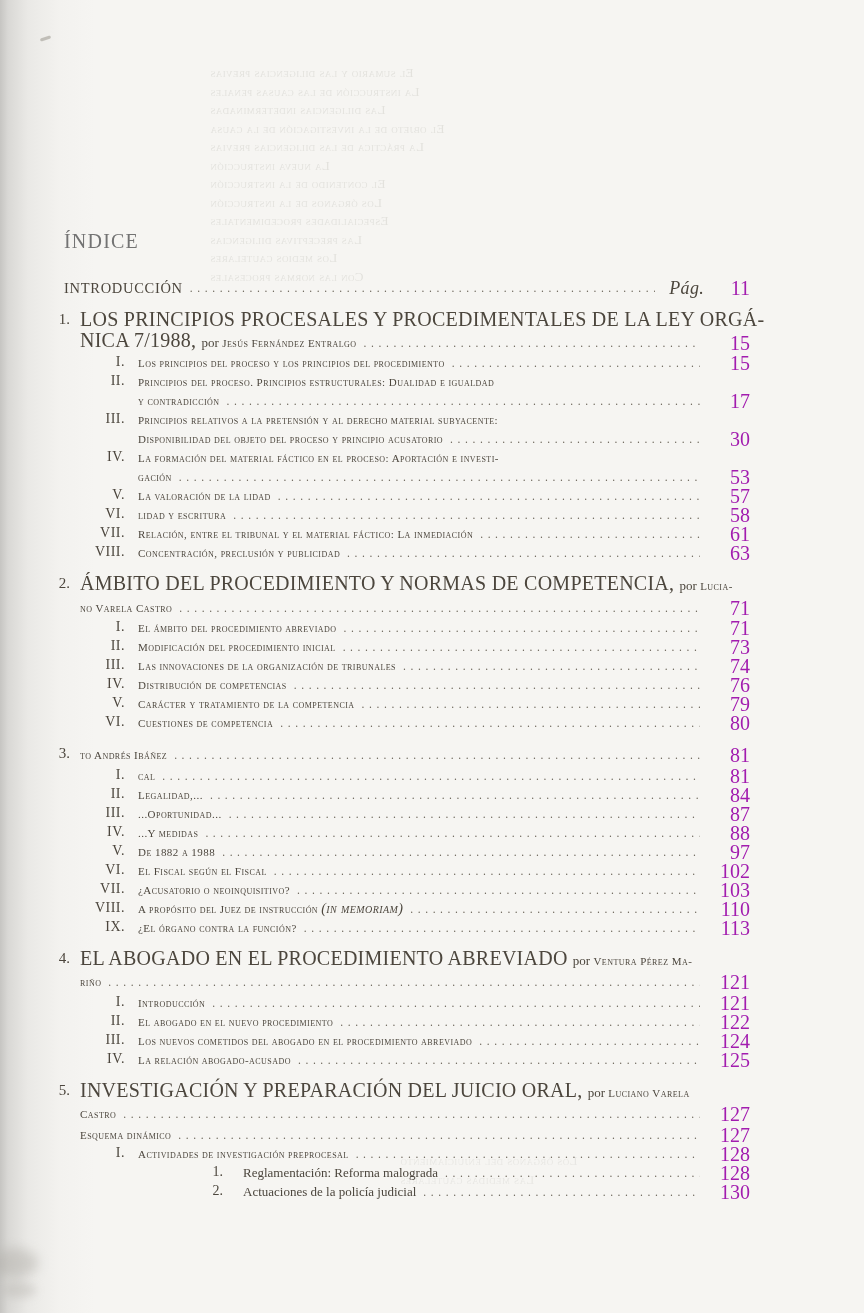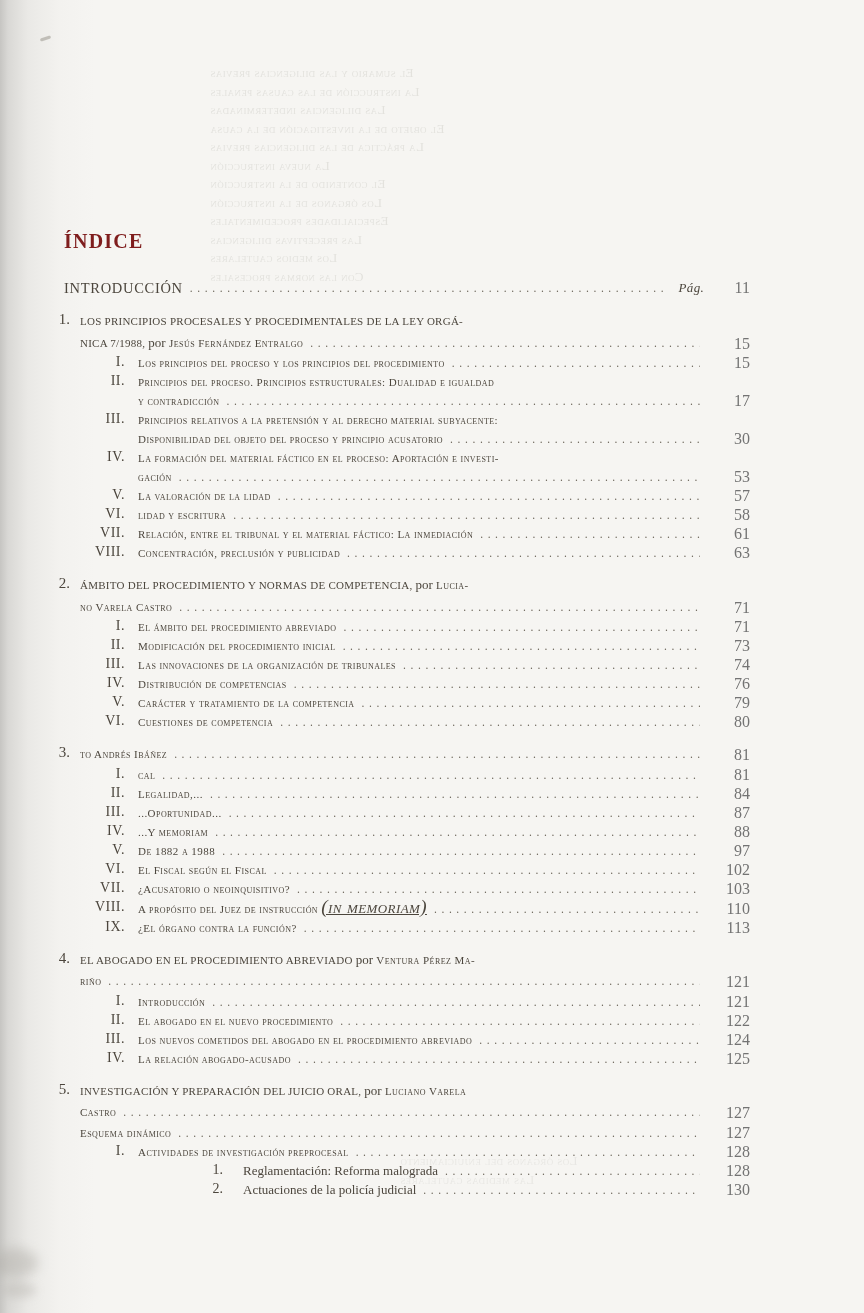--- a/index.html
+++ b/index.html
@@ -69,58 +69,58 @@
   .bleed .bleed-line:nth-child(9){margin-right:112px;}
   .bleed .bleed-line:nth-child(10){margin-right:84px;}
   .bleed .bleed-line:nth-child(11){margin-right:130px;}
   .bleed .bleed-line:nth-child(12){margin-right:58px;}
 
   
   .toc{
     position:absolute;top:230px;left:52px;right:114px;
   }
   .index-title{
-    font-size:20px;font-weight:bold;letter-spacing:1.2px;
-    margin:0 0 26px 12px;color:#7f1d1d;
+    font-size:20px;font-weight:normal;letter-spacing:1.2px;
+    margin:0 0 26px 12px;color:#737373;
   }
   .entry{display:flex;align-items:flex-start;}
   .entry .num{
     flex:0 0 auto;text-align:right;color:#4c463d;
   }
   .entry .body{flex:1 1 auto;min-width:0;}
   .entry .line{line-height:18px;}
   .entry .line.last{display:flex;align-items:flex-end;}
   .entry .txt{flex:0 0 auto;white-space:nowrap;}
   .leader{
     flex:1 1 auto;overflow:hidden;white-space:nowrap;
     margin:0 14px 0 7px;
     color:#6f695d;font-size:11.5px;letter-spacing:4.6px;
   }
   .leader::after{
     content:"..................................................................................................................................................................";
   }
-  .page{flex:0 0 36px;text-align:right;font-size:16px;color:#737373;}
-  .pre-page{flex:0 0 auto;font-style:italic;font-size:13px;margin-right:10px;letter-spacing:.3px;}
+  .page{flex:0 0 36px;text-align:right;font-size:20px;color:#a21caf;}
+  .pre-page{flex:0 0 auto;font-style:italic;font-size:18px;margin-right:10px;letter-spacing:.3px;}
 
   
   .entry.intro{padding-left:12px;margin-bottom:13px;}
   .entry.chapter{margin-top:12px;}
   .entry.chapter .num{width:18px;margin-right:10px;font-size:15px;line-height:19.5px;}
   .entry.chapter .line{line-height:19.5px;}
   .entry.item{padding-left:41px;}
   .entry.item .num{width:32px;margin-right:13px;font-size:14px;line-height:18px;letter-spacing:.5px;}
   .entry.run{padding-left:28px;}
   .entry.sub{padding-left:140px;}
   .entry.sub .num{width:31px;margin-right:20px;font-size:14px;line-height:18px;}
 
   
-  .k-c{font-size:11px;letter-spacing:.25px;}
+  .k-c{font-size:20px;letter-spacing:.25px;}
   .k-p{font-size:13px;}
   .k-s{font-variant:small-caps;font-size:11px;letter-spacing:.45px;}
-  .k-i{font-variant:small-caps;font-style:italic;font-size:19px;letter-spacing:.4px;text-decoration:underline;}
+  .k-i{font-variant:small-caps;font-style:italic;font-size:14px;letter-spacing:.4px;}
   .k-u{font-size:14.5px;letter-spacing:.7px;}
 </style>
 </head>
 <body>
 
 <div class="scan-page">
 
   <div class="mark-tick"></div>
   <div class="smudge-1"></div>
   <div class="smudge-2"></div>
@@ -359,21 +359,21 @@
               <span class="txt"><span class="k-s">...Oportunidad...</span></span>
               <span class="leader"></span>
               <span class="page">87</span>
             </div>
           </div>
         </div>
         <div class="entry item">
           <span class="num">IV.</span>
           <div class="body">
             <div class="line last">
-              <span class="txt"><span class="k-s">...Y memoriam</span></span>
+              <span class="txt"><span class="k-s">...Y medidas</span></span>
               <span class="leader"></span>
               <span class="page">88</span>
             </div>
           </div>
         </div>
         <div class="entry item">
           <span class="num">V.</span>
           <div class="body">
             <div class="line last">
               <span class="txt"><span class="k-s">De 1882 a 1988</span></span>

